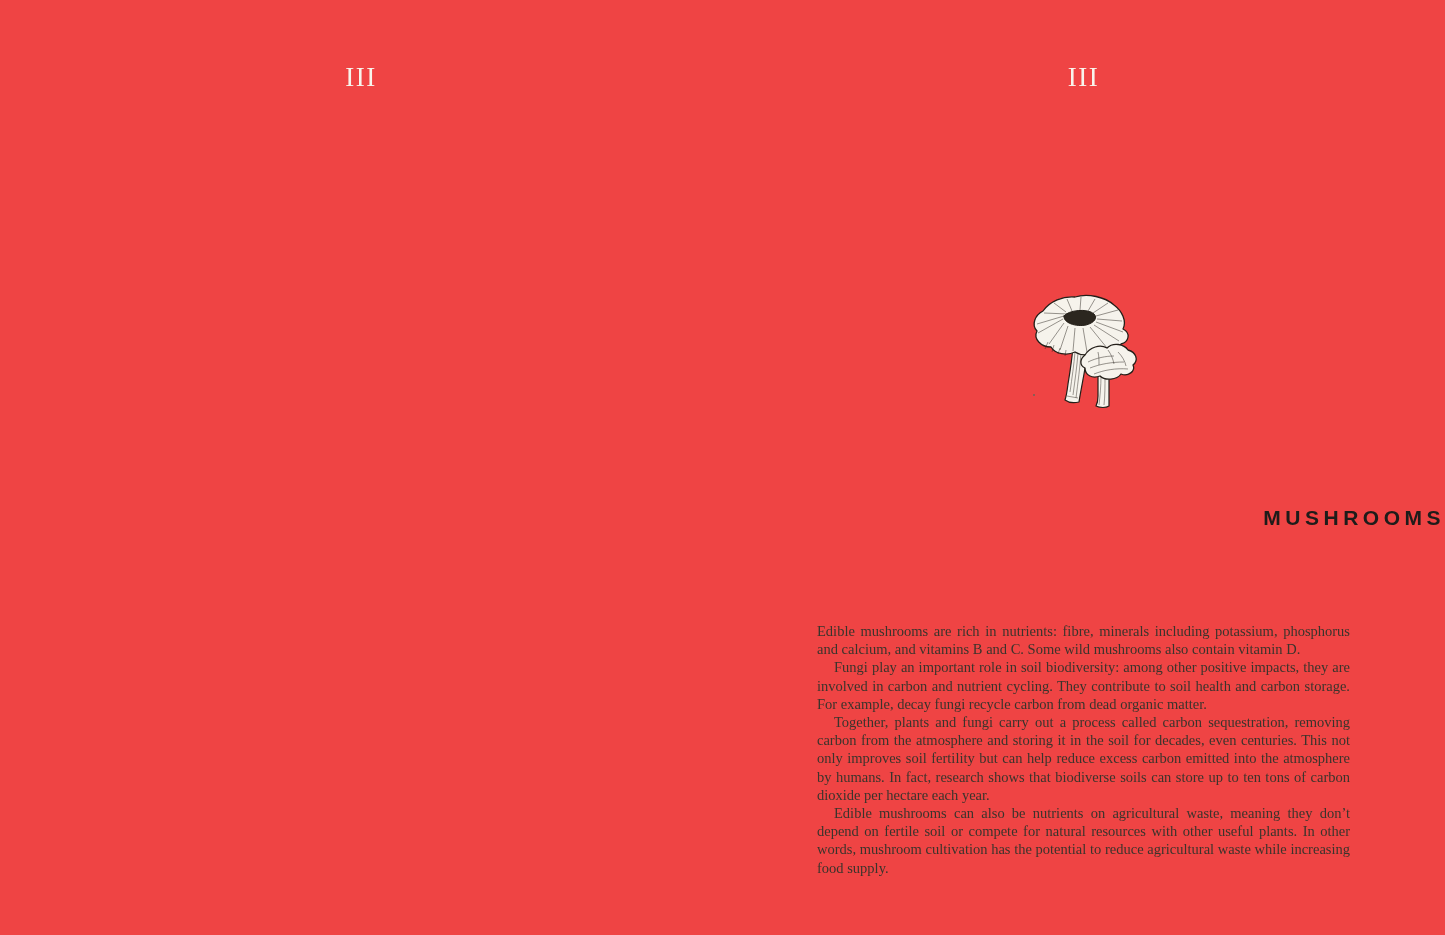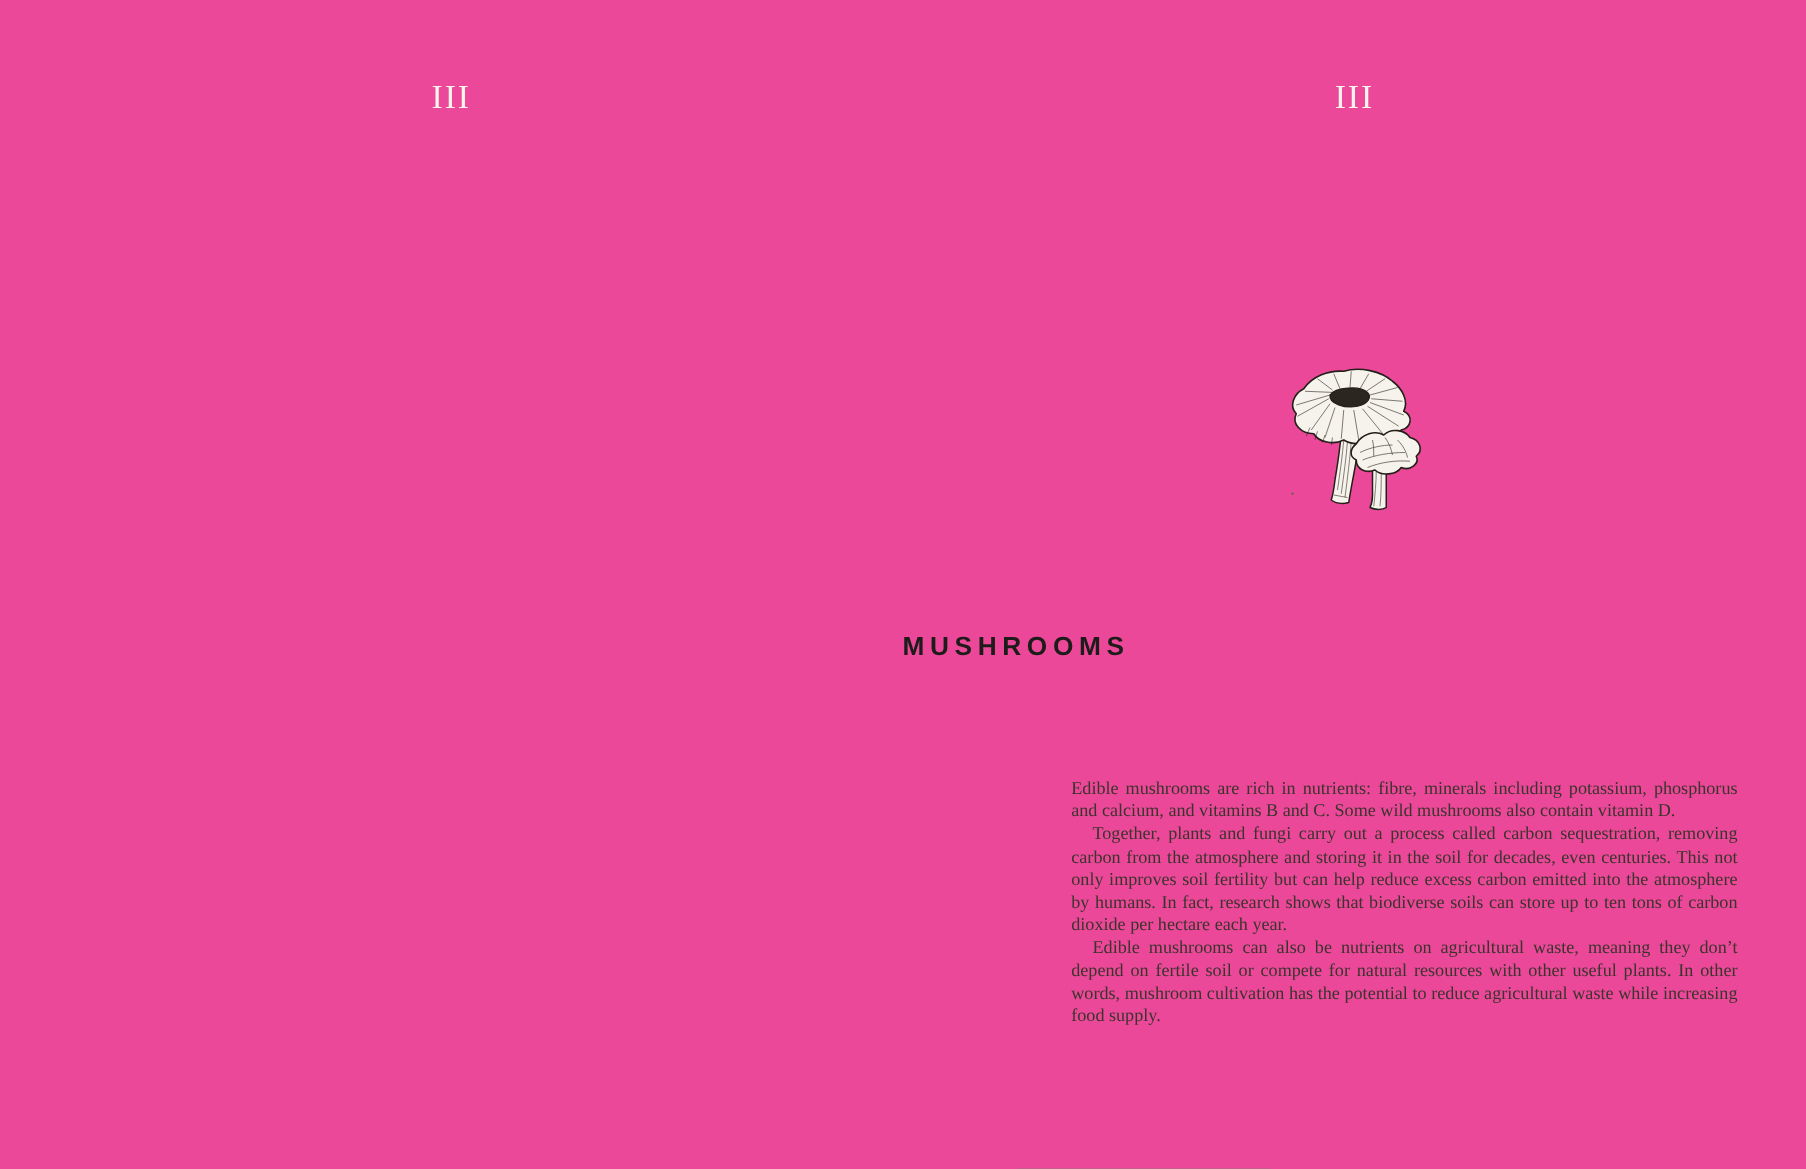--- a/index.html
+++ b/index.html
@@ -4,21 +4,21 @@
 <style>
   html, body {
     margin: 0;
     padding: 0;
     background: #8a8178;
   }
   #spread {
     position: relative;
     width: 1445px;
     height: 935px;
-    background: #ec4899;
+    background: #ef4444;
     overflow: hidden;
     font-family: "Liberation Serif", serif;
   }
   .page {
     position: absolute;
     top: 0;
     height: 935px;
   }
   #page-left  { left: 0;       width: 722px; }
   #page-right { left: 722px;   width: 723px; }
@@ -44,41 +44,40 @@
     width: 112px;
     height: 118px;
   }
 
   .chapter-title {
     position: absolute;
     top: 506px;
     left: 0;
     width: 100%;
     margin: 0;
-    text-align: left;
+    text-align: right;
     font-family: "Liberation Sans", sans-serif;
     font-size: 21px;
     font-weight: 700;
     letter-spacing: 4.5px;
     color: #1e1c1a;
     white-space: nowrap;
   }
 
   .body-text {
     position: absolute;
     top: 622px;
     left: 50%;
     transform: translateX(-50%);
     width: 533px;
     font-family: "Liberation Serif", serif;
     font-size: 14.5px;
     line-height: 18.2px;
     color: #3a342c;
     text-align: justify;
-    margin-left: 40px;
   }
   .body-text p { margin: 0; }
   .body-text p + p { text-indent: 17px; }
 </style>
 </head>
 <body>
 
 <div id="spread">
 
   <div class="page" id="page-left">
@@ -156,18 +155,19 @@
         </g>
 
         <circle cx="6" cy="103" r="1" fill="#6b635a"></circle>
       </svg>
     </div>
 
     <h1 class="chapter-title">MUSHROOMS</h1>
 
     <div class="body-text">
       <p>Edible mushrooms are rich in nutrients: fibre, minerals including potassium, phosphorus and calcium, and vitamins B and C. Some wild mushrooms also contain vitamin D.</p>
+      <p>Fungi play an important role in soil biodiversity: among other positive impacts, they are involved in carbon and nutrient cycling. They contribute to soil health and carbon storage. For example, decay fungi recycle carbon from dead organic matter.</p>
       <p>Together, plants and fungi carry out a process called carbon sequestration, removing carbon from the atmosphere and storing it in the soil for decades, even centuries. This not only improves soil fertility but can help reduce excess carbon emitted into the atmosphere by humans. In fact, research shows that biodiverse soils can store up to ten tons of carbon dioxide per hectare each year.</p>
       <p>Edible mushrooms can also be nutrients on agricultural waste, meaning they don’t depend on fertile soil or compete for natural resources with other useful plants. In other words, mushroom cultivation has the potential to reduce agricultural waste while increasing food supply.</p>
     </div>
   </div>
 
 </div>
 
 </body></html>

